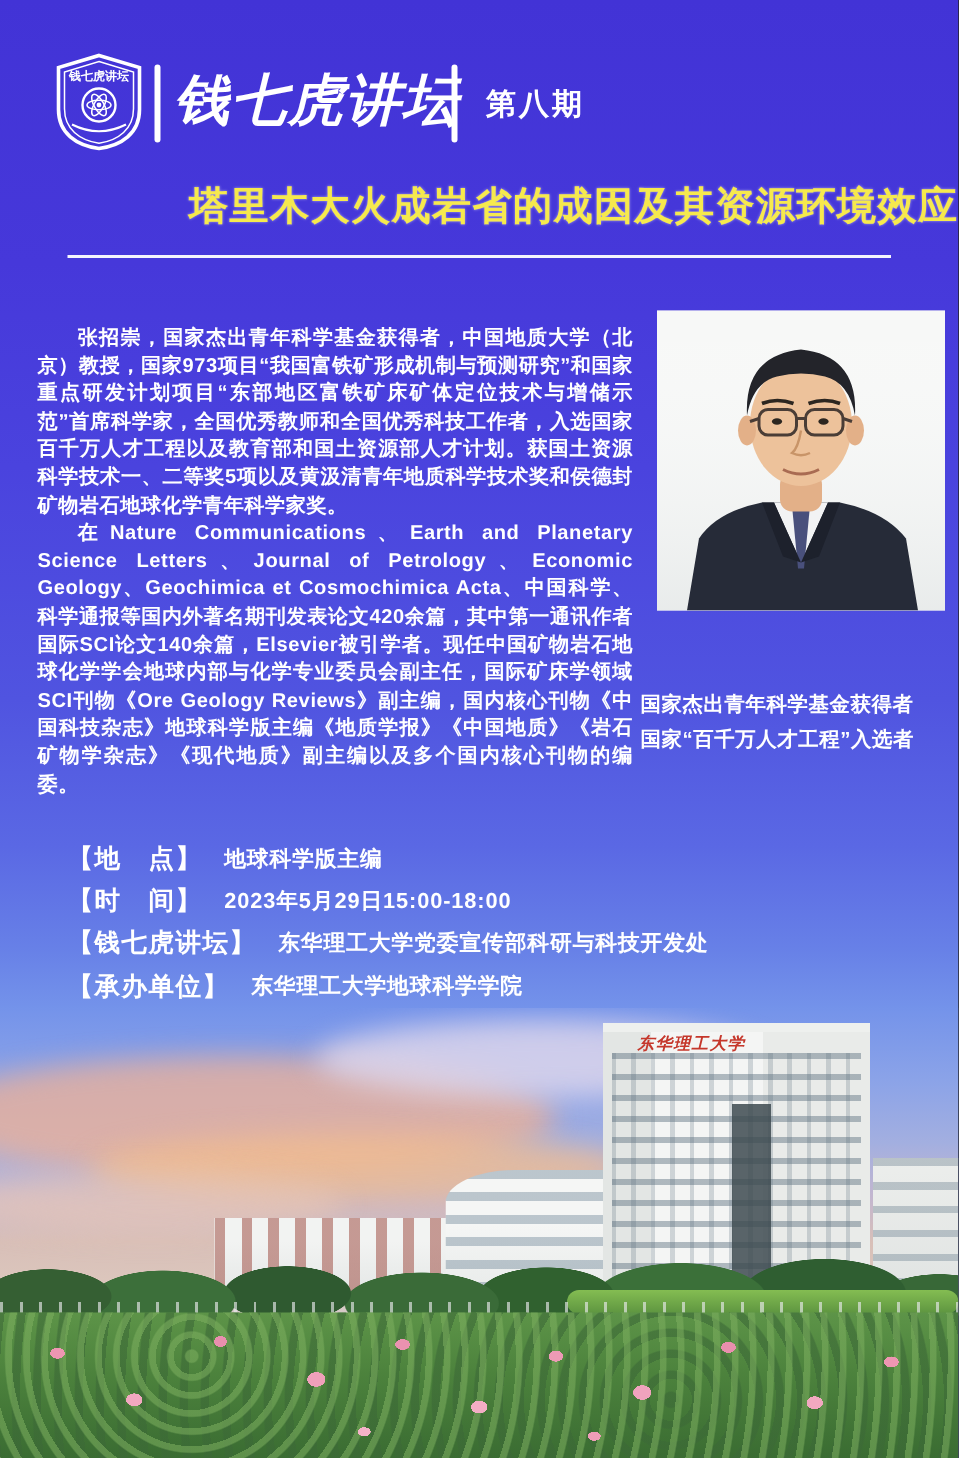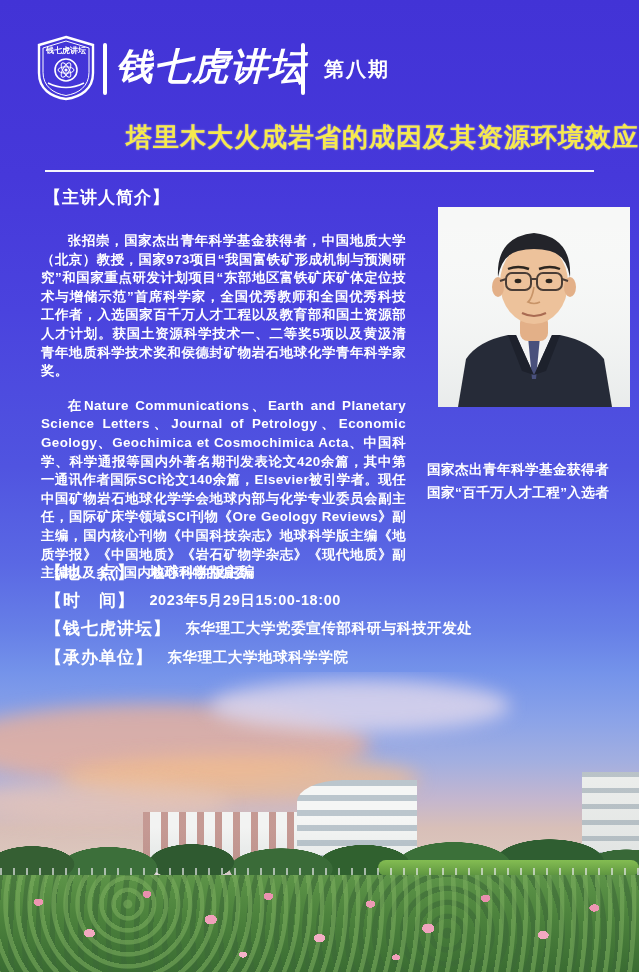--- a/index.html
+++ b/index.html
@@ -28,21 +28,21 @@
     text-shadow:0 0 2px rgba(255,255,255,.55);
   }
   .rule{position:absolute;left:45px;top:170px;width:549px;height:2px;background:#fff;opacity:.95;}
   .section-header{position:absolute;left:44px;top:186px;font-size:17px;font-weight:bold;letter-spacing:1px;}
   
   .bio{
     position:absolute;left:25px;top:216px;width:397px;
     font-size:13.4px;line-height:18.6px;font-weight:bold;letter-spacing:.4px;
     text-align:justify;color:#fff;
   }
-  .bio p{margin:16px;text-indent:2em;}
+  .bio p{margin:0;text-indent:2em;}
   
   .photo-frame{position:absolute;left:438px;top:207px;width:192px;height:200px;background:#f7f8f8;}
   .speaker-row{position:absolute;left:426px;top:425px;width:210px;font-size:18px;font-weight:900;white-space:nowrap;}
   .speaker-label{color:#f6e94d;}
   .speaker-name{color:#fff;margin-left:14px;letter-spacing:6px;}
   .cred{position:absolute;left:427px;width:252px;font-size:13.6px;font-weight:bold;letter-spacing:.4px;white-space:nowrap;}
   .cred.c1{top:461px;}
   .cred.c2{top:484px;}
   
   .info-row{position:absolute;left:45px;white-space:nowrap;}
@@ -136,21 +136,20 @@
       <path d="M13 48 Q31 57 49 48" fill="none" stroke="#ffffff" stroke-width="1.4"></path>
     </svg>
     <div class="vbar b1"></div>
     <div class="forum-name">钱七虎讲坛</div>
     <div class="vbar b2"></div>
     <div class="issue">第八期</div>
   </div>
 
   <h1 class="main-title">塔里木大火成岩省的成因及其资源环境效应</h1>
   <div class="rule"></div>
-  <div class="section-header">【主讲人简介】</div>
 
   <div class="bio">
     <p>张招崇，国家杰出青年科学基金获得者，中国地质大学（北京）教授，国家973项目“我国富铁矿形成机制与预测研究”和国家重点研发计划项目“东部地区富铁矿床矿体定位技术与增储示范”首席科学家，全国优秀教师和全国优秀科技工作者，入选国家百千万人才工程以及教育部和国土资源部人才计划。获国土资源科学技术一、二等奖5项以及黄汲清青年地质科学技术奖和侯德封矿物岩石地球化学青年科学家奖。</p>
     <p>在Nature Communications、Earth and Planetary Science Letters、Journal of Petrology、Economic Geology、Geochimica et Cosmochimica Acta、中国科学、科学通报等国内外著名期刊发表论文420余篇，其中第一通讯作者国际SCI论文140余篇，Elsevier被引学者。现任中国矿物岩石地球化学学会地球内部与化学专业委员会副主任，国际矿床学领域SCI刊物《Ore Geology Reviews》副主编，国内核心刊物《中国科技杂志》地球科学版主编《地质学报》《中国地质》《岩石矿物学杂志》《现代地质》副主编以及多个国内核心刊物的编委。</p>
   </div>
 
   <div class="photo-frame">
     <svg width="192" height="200" viewBox="0 0 192 200" aria-hidden="true">
       <rect width="192" height="200" fill="#f7f8f7"></rect>
       <rect width="192" height="200" fill="url(#bgv)"></rect>
@@ -217,20 +216,25 @@
   </div>
 
   <div class="campus">
     <div class="sky"></div>
     <div class="cloud cl1"></div>
     <div class="cloud cl3"></div>
     <div class="cloud cl2"></div>
     <div class="cloud cl4"></div>
     <div class="bld b-left"></div>
     <div class="bld b-center"></div>
+    <div class="bld b-tall">
+      <div class="win"></div>
+      <div class="glass"></div>
+      <div class="sign">东华理工大学</div>
+    </div>
     <div class="bld b-right"></div>
     <div class="trees"></div>
     <div class="hedge"></div>
     <div class="railing"></div>
     <div class="pond"></div>
     <div class="flowers"></div>
   </div>
 
 </div>
 

